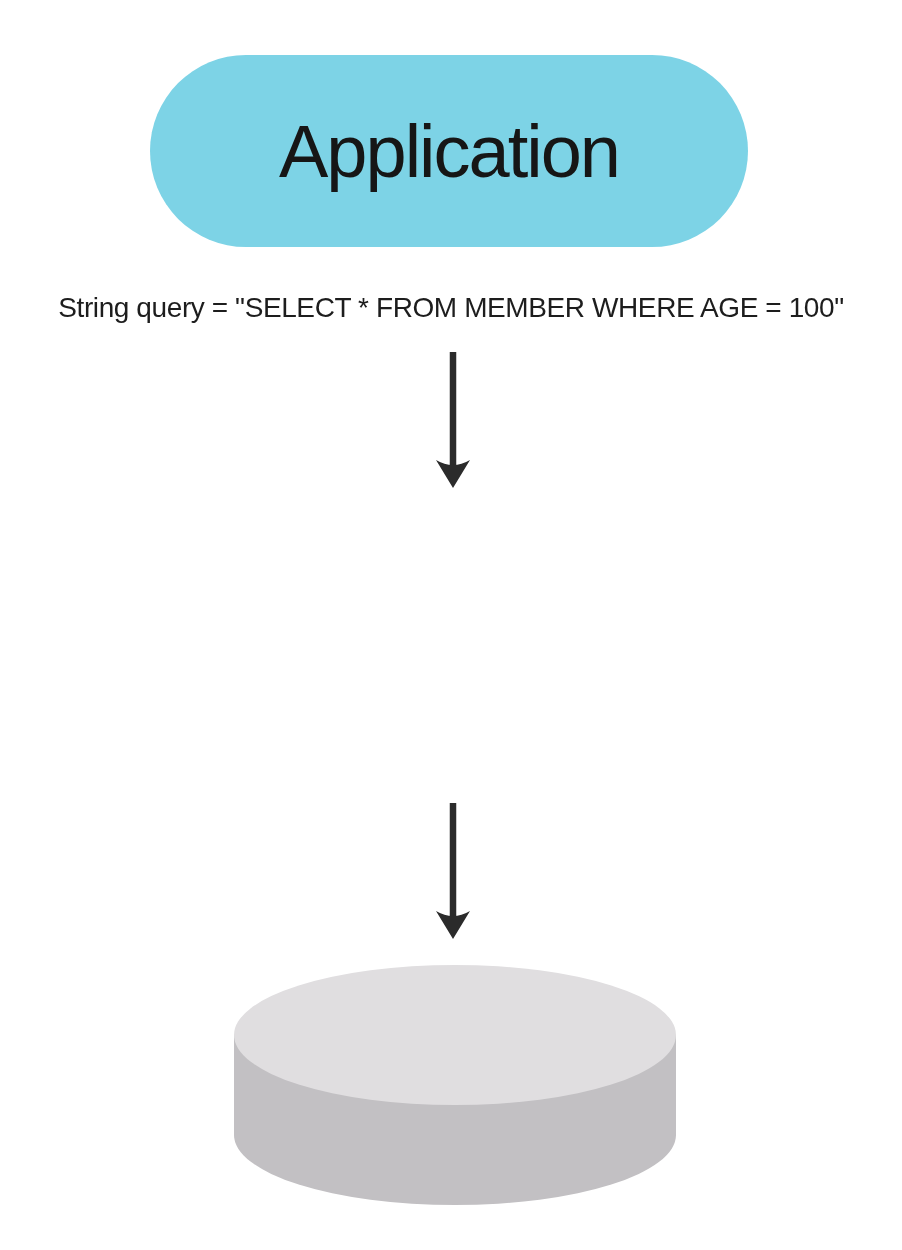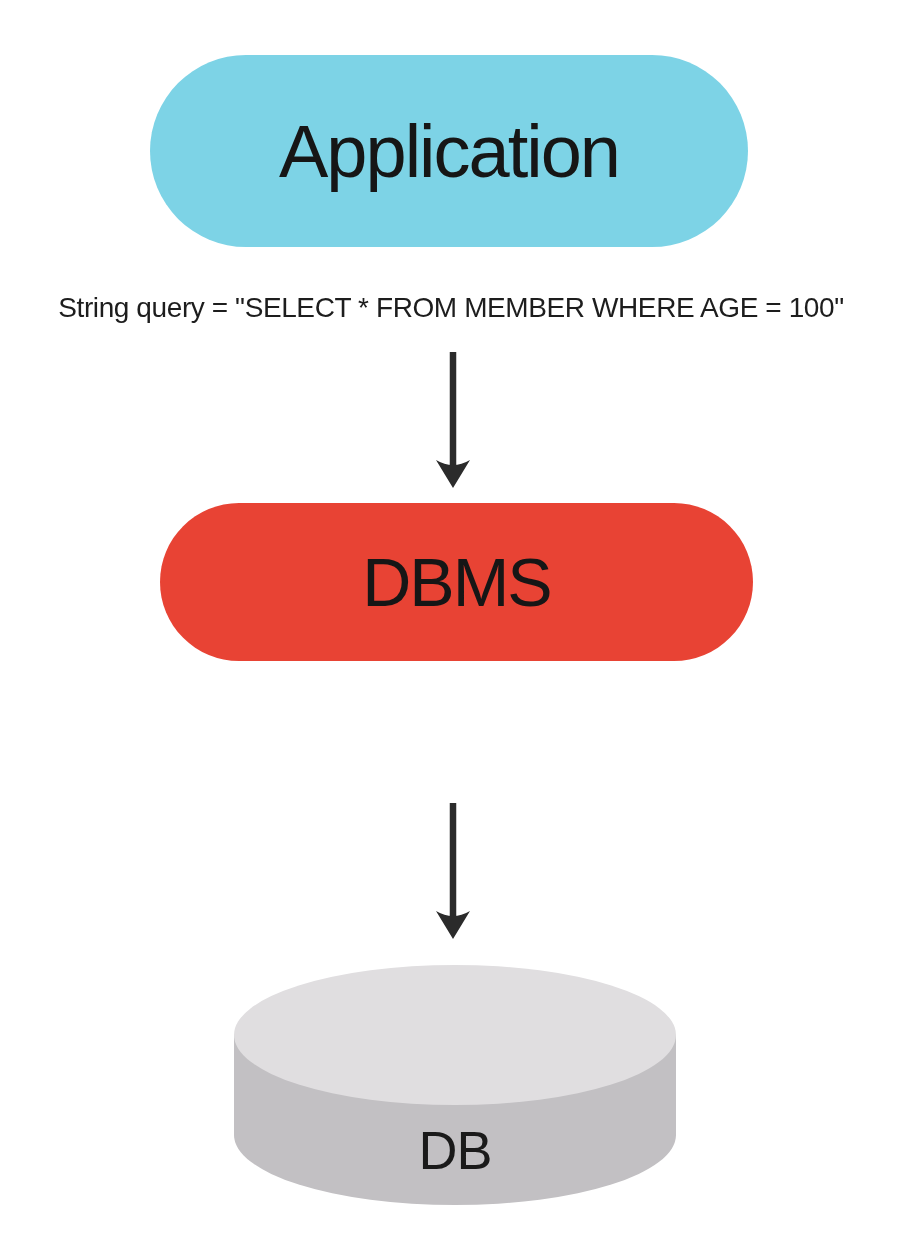--- a/index.html
+++ b/index.html
@@ -93,30 +93,26 @@
     <span class="pill-label">Application</span>
   </div>
 
   <div class="edge-label edge-label-1">String query = "SELECT * FROM MEMBER WHERE AGE = 100"</div>
 
   <svg class="arrow arrow-1" viewBox="0 0 40 140">
     <line x1="20" y1="2" x2="20" y2="116" stroke="#2b2b2b" stroke-width="6.5"></line>
     <path d="M3 110 Q20 120 37 110 L20 138 Z" fill="#2b2b2b"></path>
   </svg>
 
-  <div class="pill pill-dbms">
-    <span class="pill-label">DBMS</span>
-  </div>
 
 
   <svg class="arrow arrow-2" viewBox="0 0 40 140">
     <line x1="20" y1="2" x2="20" y2="116" stroke="#2b2b2b" stroke-width="6.5"></line>
     <path d="M3 110 Q20 120 37 110 L20 138 Z" fill="#2b2b2b"></path>
   </svg>
 
   <svg class="cylinder" viewBox="0 0 460 252">
     <path d="M9 75 L9 175 A221 70 0 0 0 451 175 L451 75 Z" fill="#c2c0c3"></path>
     <ellipse cx="230" cy="75" rx="221" ry="70" fill="#e0dee0"></ellipse>
   </svg>
 
-  <div class="db-label">DB</div>
 
 </div>
 
 </body></html>

